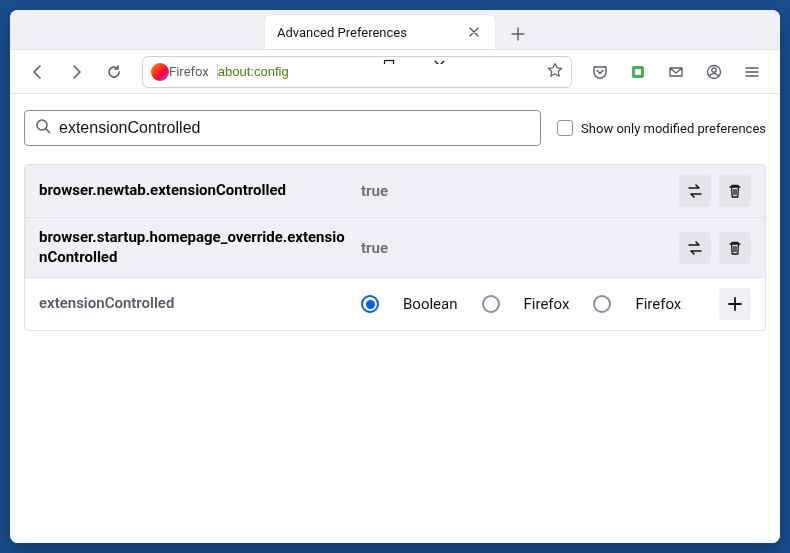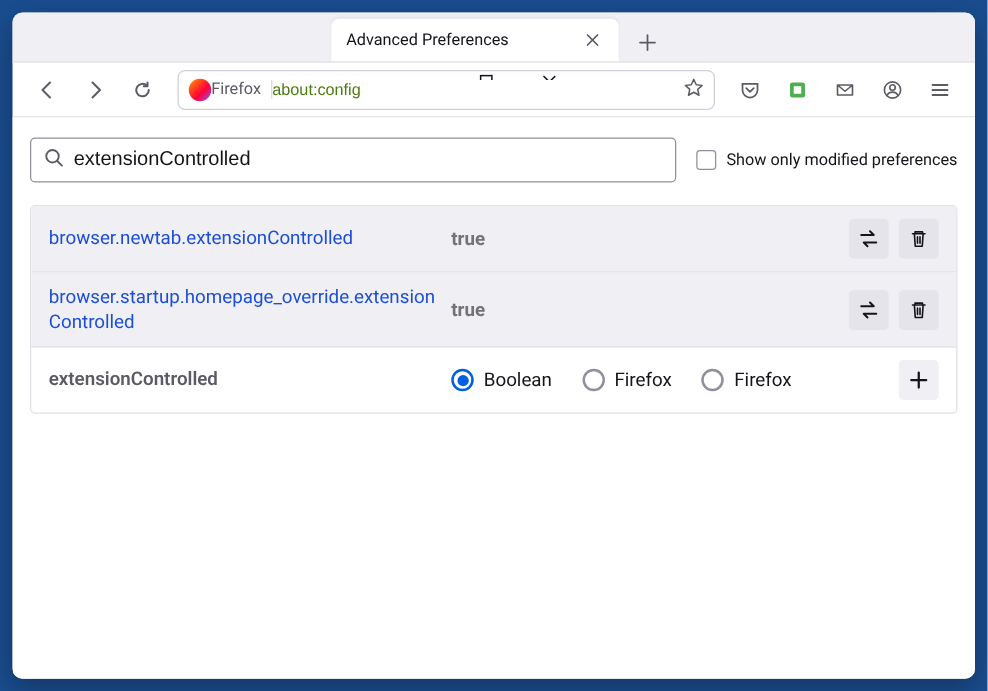--- a/index.html
+++ b/index.html
@@ -183,22 +183,22 @@
       padding: 10px 14px;
       border-bottom: 1px solid #e0e0e6;
       gap: 12px;
       min-height: 44px;
     }
     .pref-row:last-child { border-bottom: none; }
     .pref-row.modified { background: #f0f0f4; }
     .pref-name {
       width: 310px;
       font-size: 15px;
-      font-weight: 400;
-      color: #1d4ed8;
+      font-weight: 700;
+      color: #000000;
       word-break: break-word;
       line-height: 1.3;
     }
     .pref-name.unmodified { font-weight: 600; color: #5b5b66; }
     .pref-value {
       flex: 1;
       font-size: 15px;
       font-weight: 700;
       color: #737373;
     }
@@ -220,21 +220,21 @@
     .pref-row.modified .action-btn { background: #e4e4ea; }
     .radio-group {
       flex: 1;
       display: flex;
       gap: 24px;
       align-items: center;
     }
     .radio-item {
       display: flex;
       align-items: center;
-      gap: 8px;
+      gap: 24px;
       cursor: pointer;
       font-size: 15px;
       color: #15141a;
     }
     .radio {
       width: 18px;
       height: 18px;
       border-radius: 50%;
       border: 2px solid #8f8f9d;
       display: flex;

